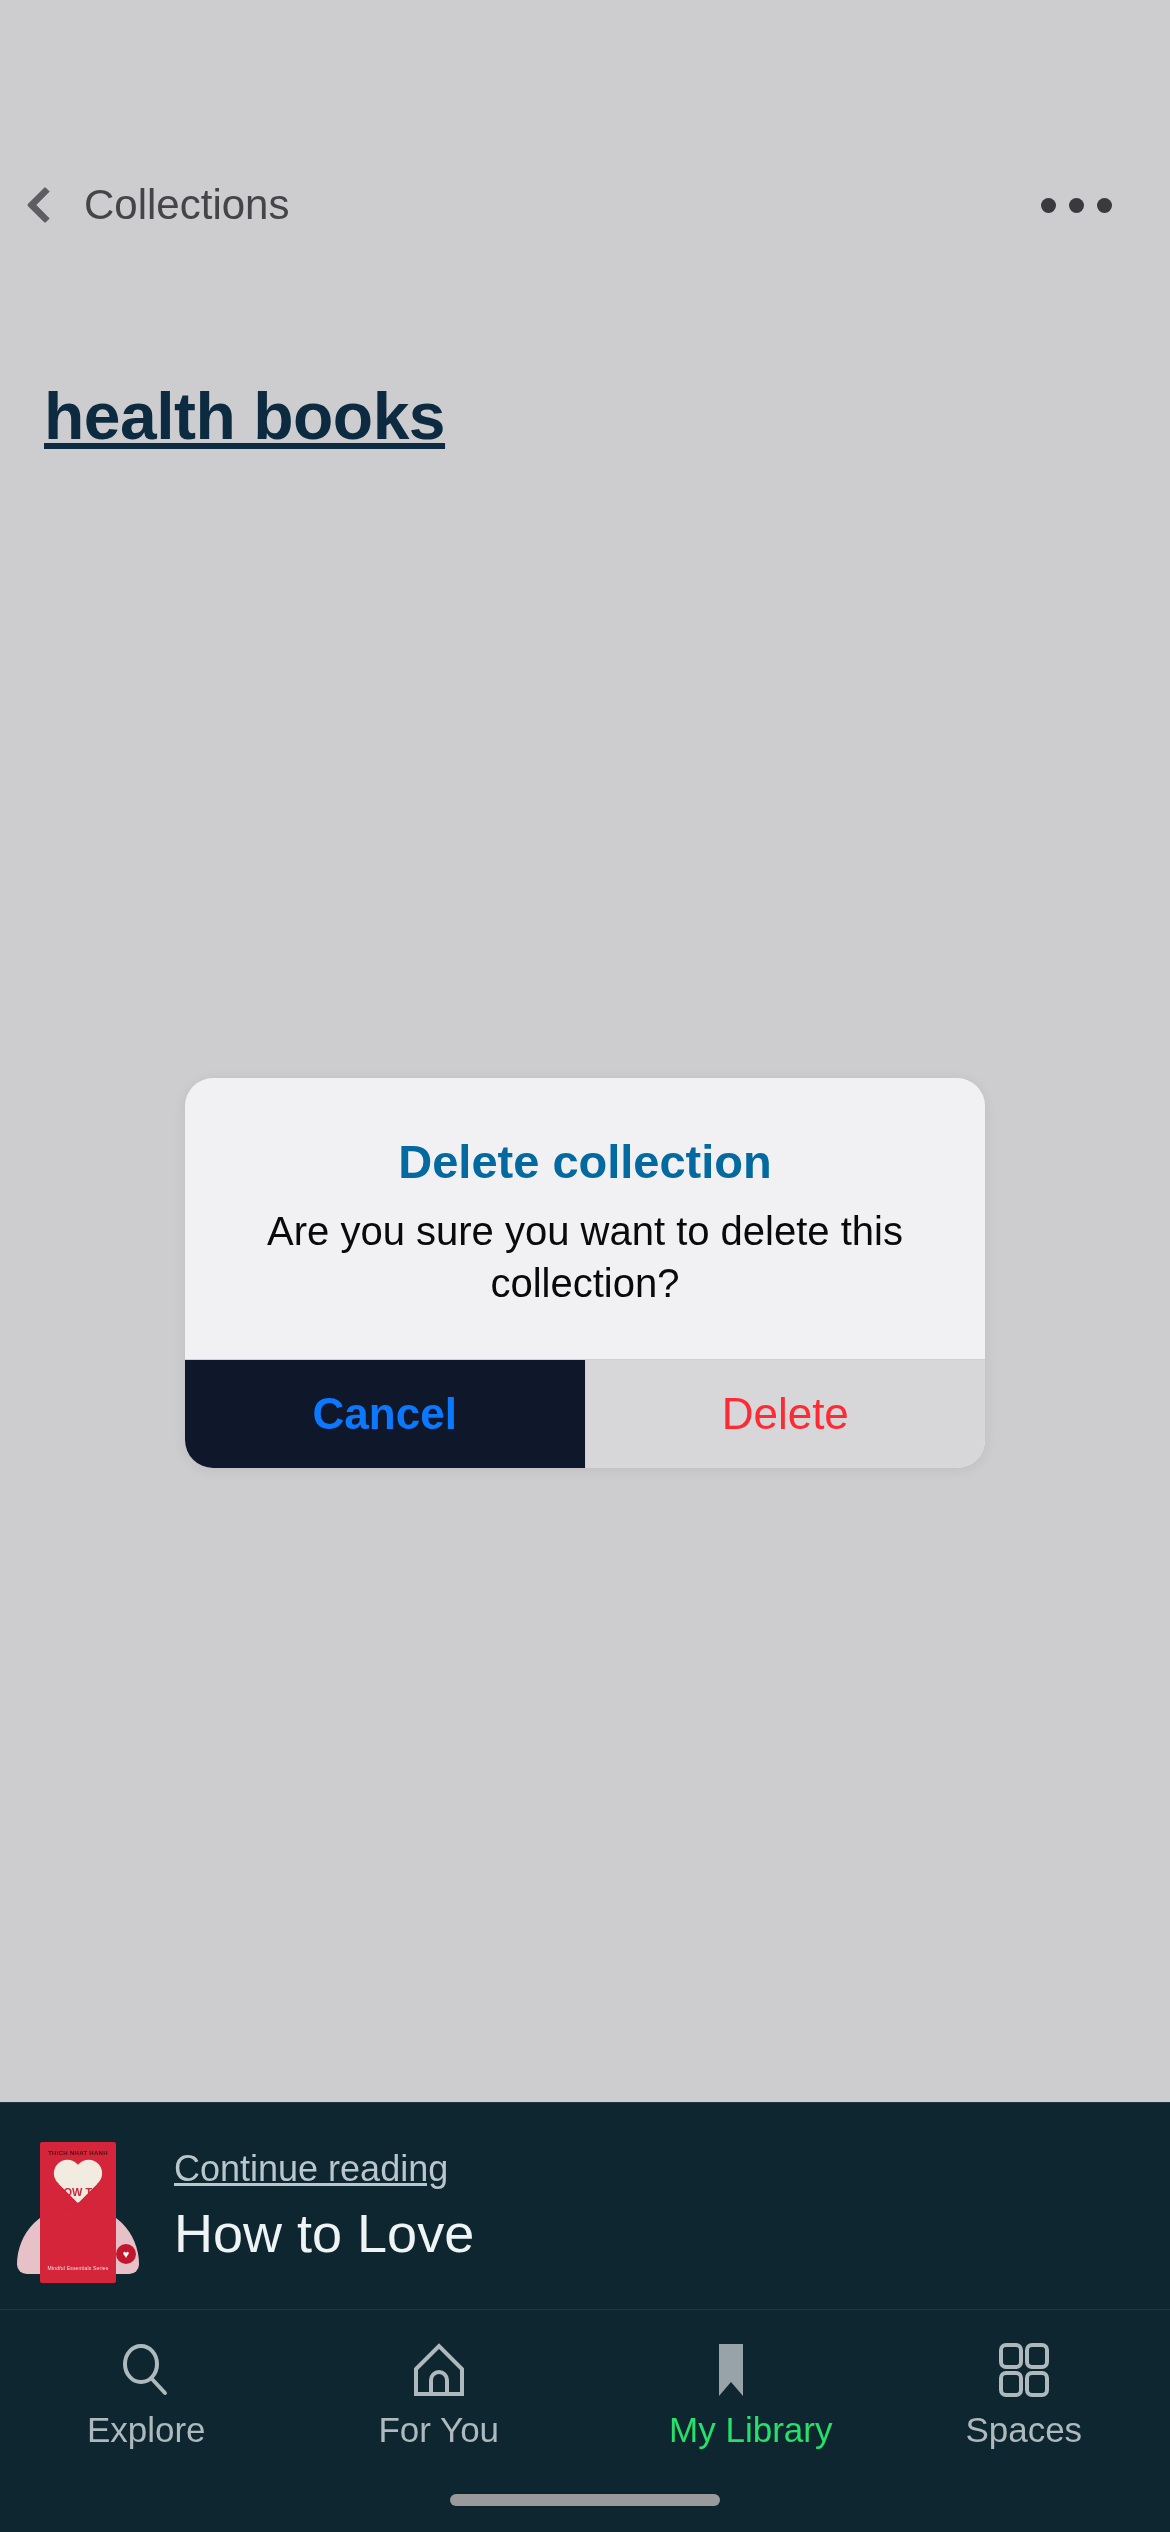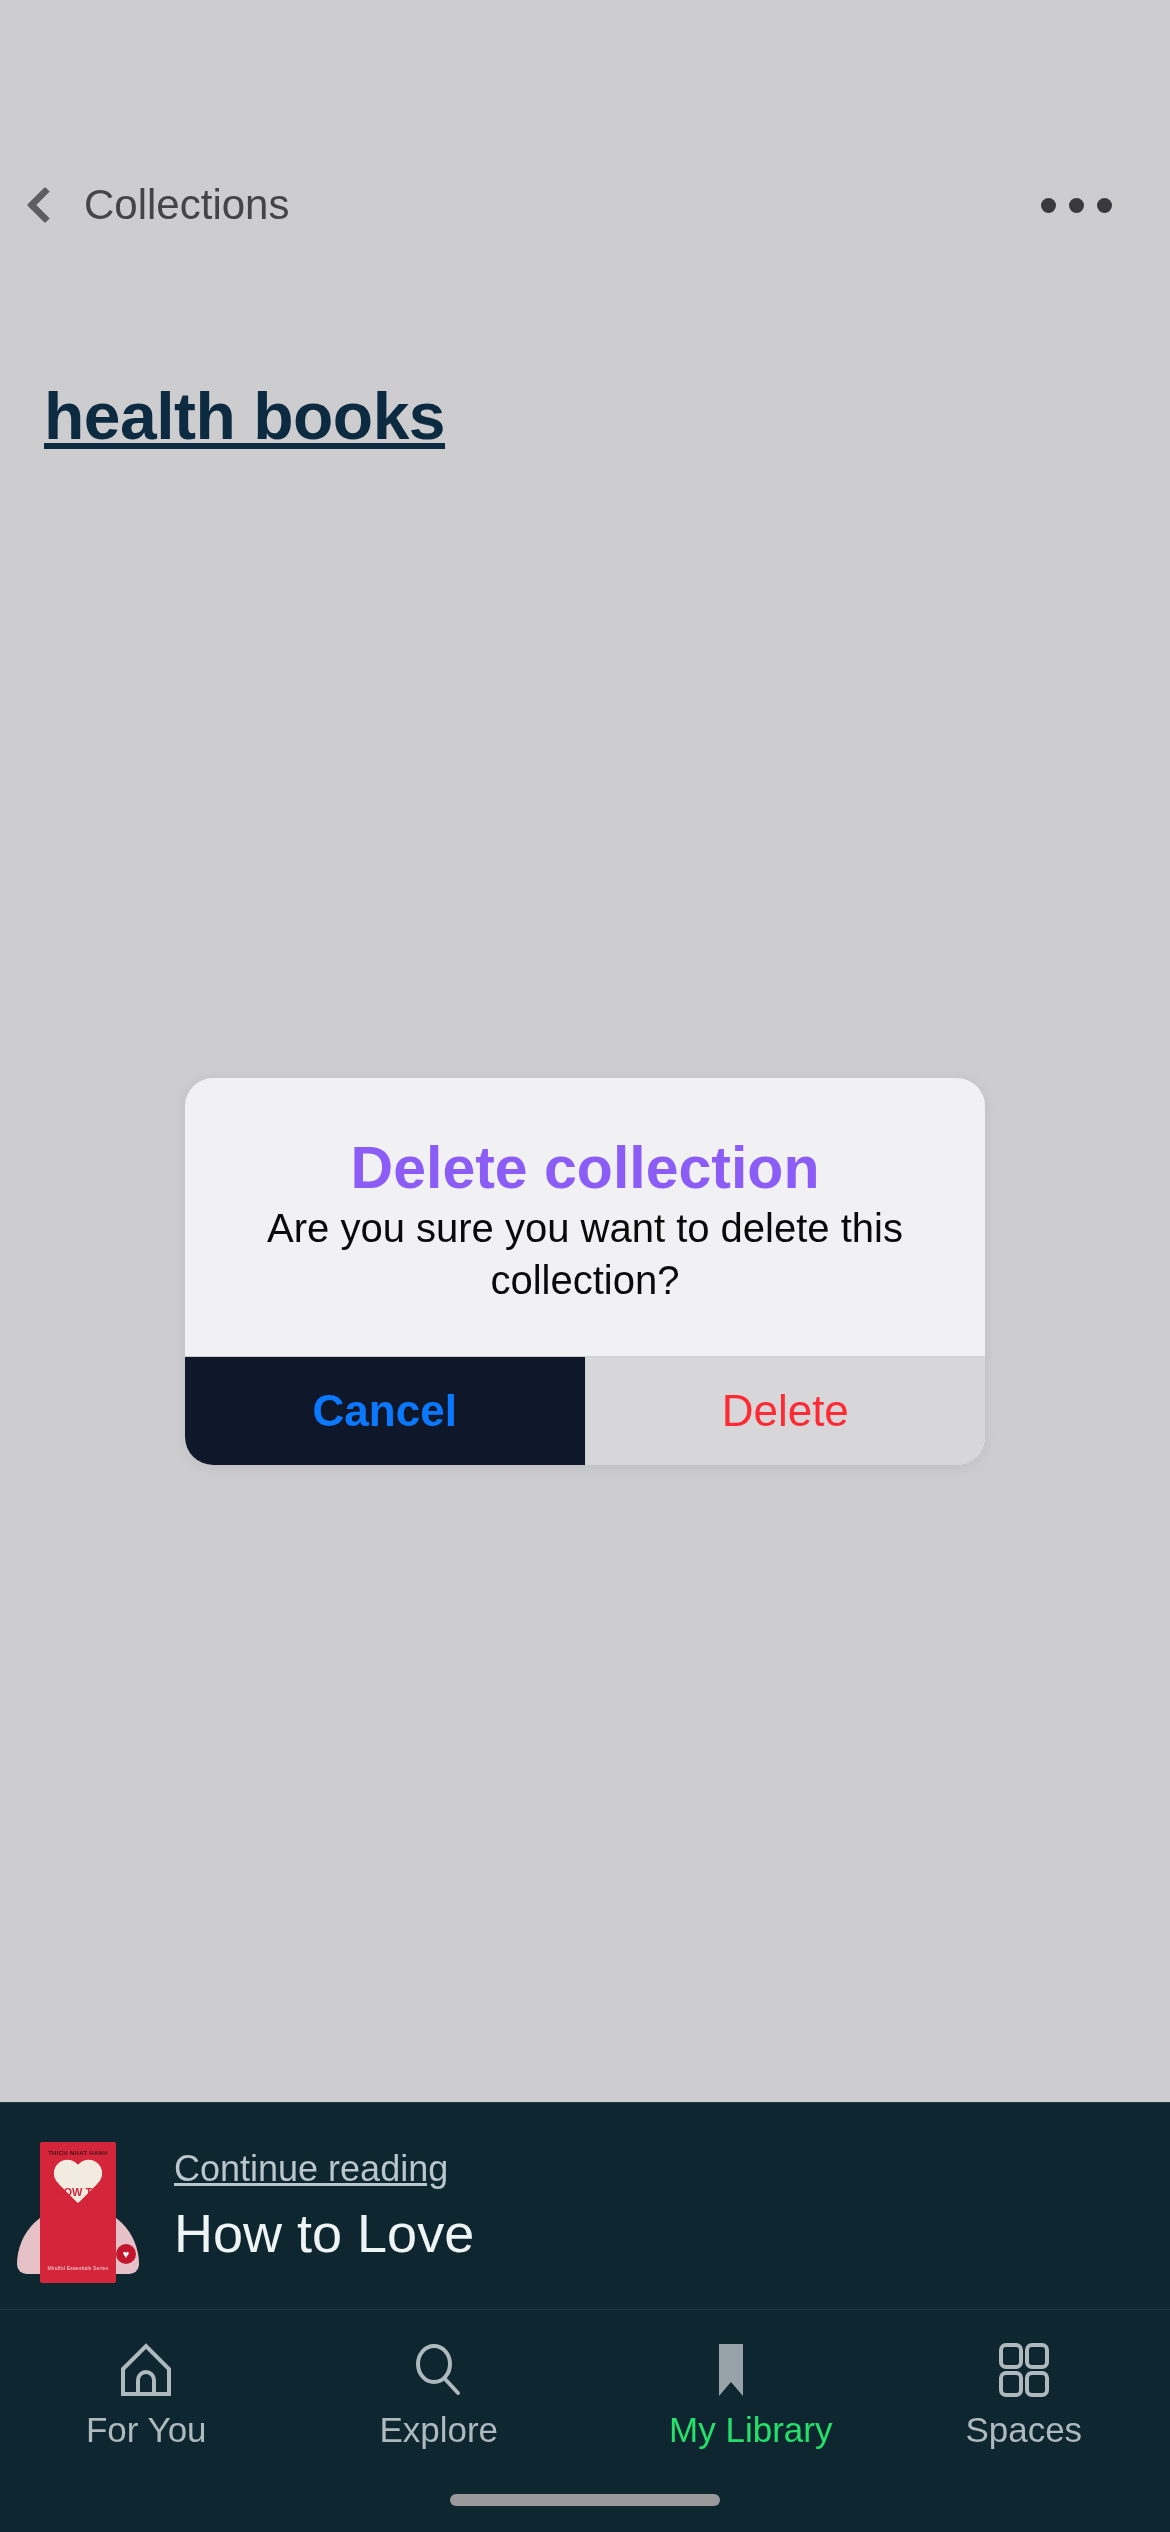--- a/index.html
+++ b/index.html
@@ -137,21 +137,21 @@
   }
 
   
   .alert {
     position:absolute; left:185px; top:1078px; width:800px;
     background:#f1f1f3; border-radius:28px; overflow:hidden;
     box-shadow:0 2px 14px rgba(0,0,0,.07);
   }
   .alert-body { padding:56px 44px 50px; text-align:center; }
   .alert-title {
-    font-size:59px; font-weight:700; color:#8b5cf6; 
+    font-size:47px; font-weight:700; color:#0369a1; margin-bottom:16px;
   }
   .alert-msg { font-size:40px; color:#0a0a0a; line-height:1.3; }
   .alert-actions { display:flex; border-top:1px solid #cfcfd2; }
   .alert-btn {
     flex:1; height:108px; display:flex; align-items:center; justify-content:center;
     font-size:44px; cursor:pointer; background:#0f172a;
   }
   .alert-btn.cancel { color:#0a78ff; font-weight:600; }
   .alert-btn.delete { color:#ff2a33; font-weight:400; background:#d7d7da; }
   .alert-btn + .alert-btn { border-left:1px solid #cfcfd2; }
@@ -195,34 +195,34 @@
     <div class="continue-text">
       <div class="continue-label">Continue reading</div>
       <div class="continue-title">How to Love</div>
     </div>
   </div>
 
   <div class="tabbar">
     <div class="tab">
       <div class="ic">
         <svg width="62" height="62" viewBox="0 0 62 62">
+          <ellipse cx="26" cy="25" rx="16" ry="18" fill="none" stroke="#aeb9bd" stroke-width="4"></ellipse>
+          <line x1="37" y1="40" x2="50" y2="54" stroke="#aeb9bd" stroke-width="4" stroke-linecap="round"></line>
+        </svg>
+      </div>
+      <div class="lbl">Explore</div>
+    </div>
+    <div class="tab">
+      <div class="ic">
+        <svg width="62" height="62" viewBox="0 0 62 62">
           <path d="M8 30 L31 7 L54 30 L54 55 L8 55 Z" fill="none" stroke="#aeb9bd" stroke-width="4"></path>
           <path d="M23 55 L23 41 a8 8 0 0 1 16 0 L39 55" fill="none" stroke="#aeb9bd" stroke-width="4"></path>
         </svg>
       </div>
       <div class="lbl">For You</div>
-    </div>
-    <div class="tab">
-      <div class="ic">
-        <svg width="62" height="62" viewBox="0 0 62 62">
-          <ellipse cx="26" cy="25" rx="16" ry="18" fill="none" stroke="#aeb9bd" stroke-width="4"></ellipse>
-          <line x1="37" y1="40" x2="50" y2="54" stroke="#aeb9bd" stroke-width="4" stroke-linecap="round"></line>
-        </svg>
-      </div>
-      <div class="lbl">Explore</div>
     </div>
     <div class="tab active">
       <div class="ic">
         <svg width="62" height="62" viewBox="0 0 62 62">
           <path d="M19 5 L43 5 L43 57 L31 43 L19 57 Z" fill="#97a3a8"></path>
         </svg>
       </div>
       <div class="lbl">My Library</div>
     </div>
     <div class="tab">

